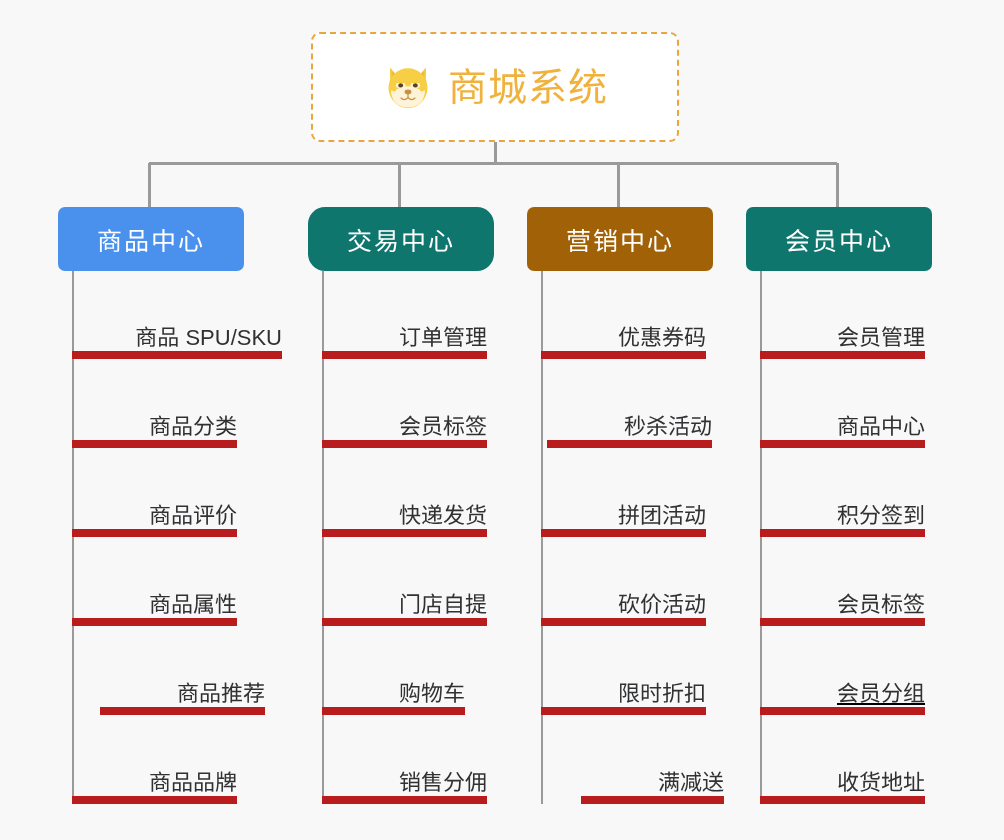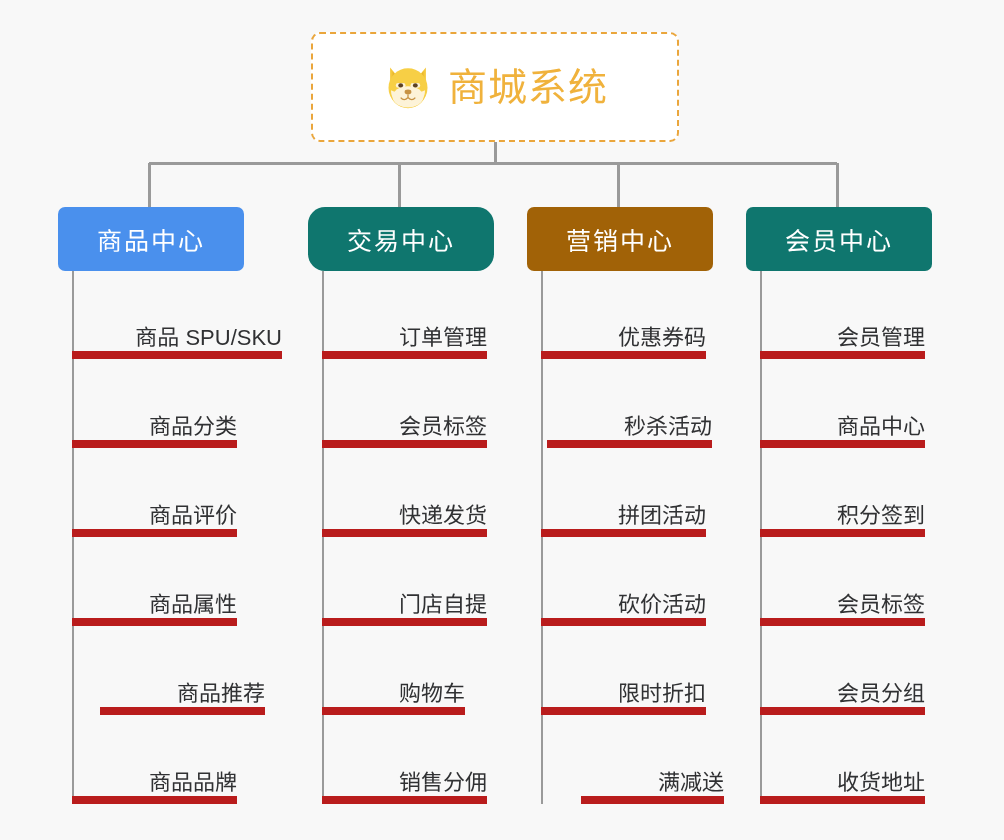--- a/index.html
+++ b/index.html
@@ -230,20 +230,20 @@
       </div>
       <div class="leaf" style="left: 14px; top: 197px; width: 165px;">
         <span class="leaf-label">商品中心</span>
       </div>
       <div class="leaf" style="left: 14px; top: 286px; width: 165px;">
         <span class="leaf-label">积分签到</span>
       </div>
       <div class="leaf" style="left: 14px; top: 375px; width: 165px;">
         <span class="leaf-label">会员标签</span>
       </div>
-      <div class="leaf" style="left: 14px; top: 464px; width: 165px;">
+      <div class="leaf" style="left: 14px; top: 464px; width: 165px; text-decoration: underline;">
         <span class="leaf-label">会员分组</span>
       </div>
       <div class="leaf" style="left: 14px; top: 553px; width: 165px; padding-left: 32px;">
         <span class="leaf-label">收货地址</span>
       </div>
     </div>
   </div>
 
 </body></html>

